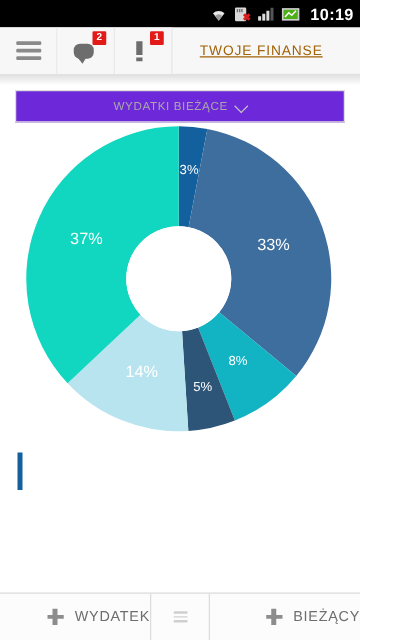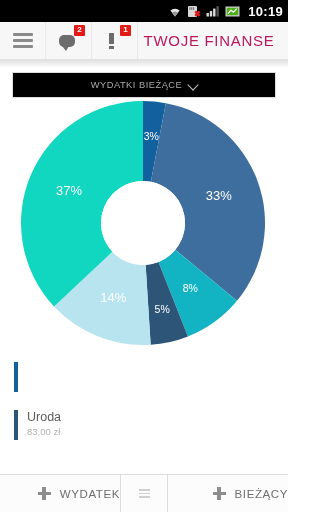--- a/index.html
+++ b/index.html
@@ -47,34 +47,35 @@
   .bubble:after {
     content: ""; position: absolute; left: 3px; bottom: -4px;
     border-left: 4px solid transparent; border-right: 3px solid transparent;
     border-top: 5px solid #6d6d6d;
   }
   .excl { width: 5px; margin-right: 6px; }
   .excl .bar { width: 5px; height: 11px; background: #6d6d6d; }
   .excl .dot { width: 5px; height: 3px; background: #6d6d6d; margin-top: 2px; }
   .title {
     flex: 1; display: flex; align-items: center; justify-content: center;
-    color: #be185d; font-size: 15px; letter-spacing: 0.7px;
+    color: #a16207; font-size: 11px; letter-spacing: 0.7px;
     padding-right: 8px;
+    text-decoration: underline;
   }
 
   
   .hshadow {
     height: 8px;
     background: linear-gradient(to bottom, rgba(0,0,0,0.12), rgba(0,0,0,0));
   }
 
   
   .filters { display: flex; gap: 10px; padding: 4px 12px 0 12px; }
   .filter {
-    flex: 1; height: 26px; border: 1px solid #dcdcdc; background: #000000;
+    flex: 1; height: 26px; border: 1px solid #dcdcdc; background: #6d28d9;
     display: flex; align-items: center; justify-content: center; gap: 7px;
     color: #a9a9a9; font-size: 9.3px; letter-spacing: 0.5px;
   }
   .chev { width: 8px; height: 8px; position: relative; }
   .chev:before {
     content: ""; position: absolute; left: 0; top: 0;
     width: 7px; height: 7px;
     border-right: 1.4px solid #c2c2c2; border-bottom: 1.4px solid #c2c2c2;
     transform: rotate(45deg);
   }
@@ -214,27 +215,20 @@
     </svg>
   </div>
 
   <div class="legend">
     <div class="lrow">
       <div class="litem">
         <div class="lbar" style="background:#12609e"></div>
       </div>
     </div>
     <div class="lrow">
-      <div class="litem">
-        <div class="lbar" style="background:#2d5578"></div>
-        <div class="ltext">
-          <div class="lname">Uroda</div>
-          <div class="lval">83,00 zł</div>
-        </div>
-      </div>
     </div>
   </div>
 
   <div class="bottombar">
     <div class="bbtn">
       <span class="plus"></span>
       <span>WYDATEK</span>
     </div>
     <div class="bdiv">
       <span class="minilist">

